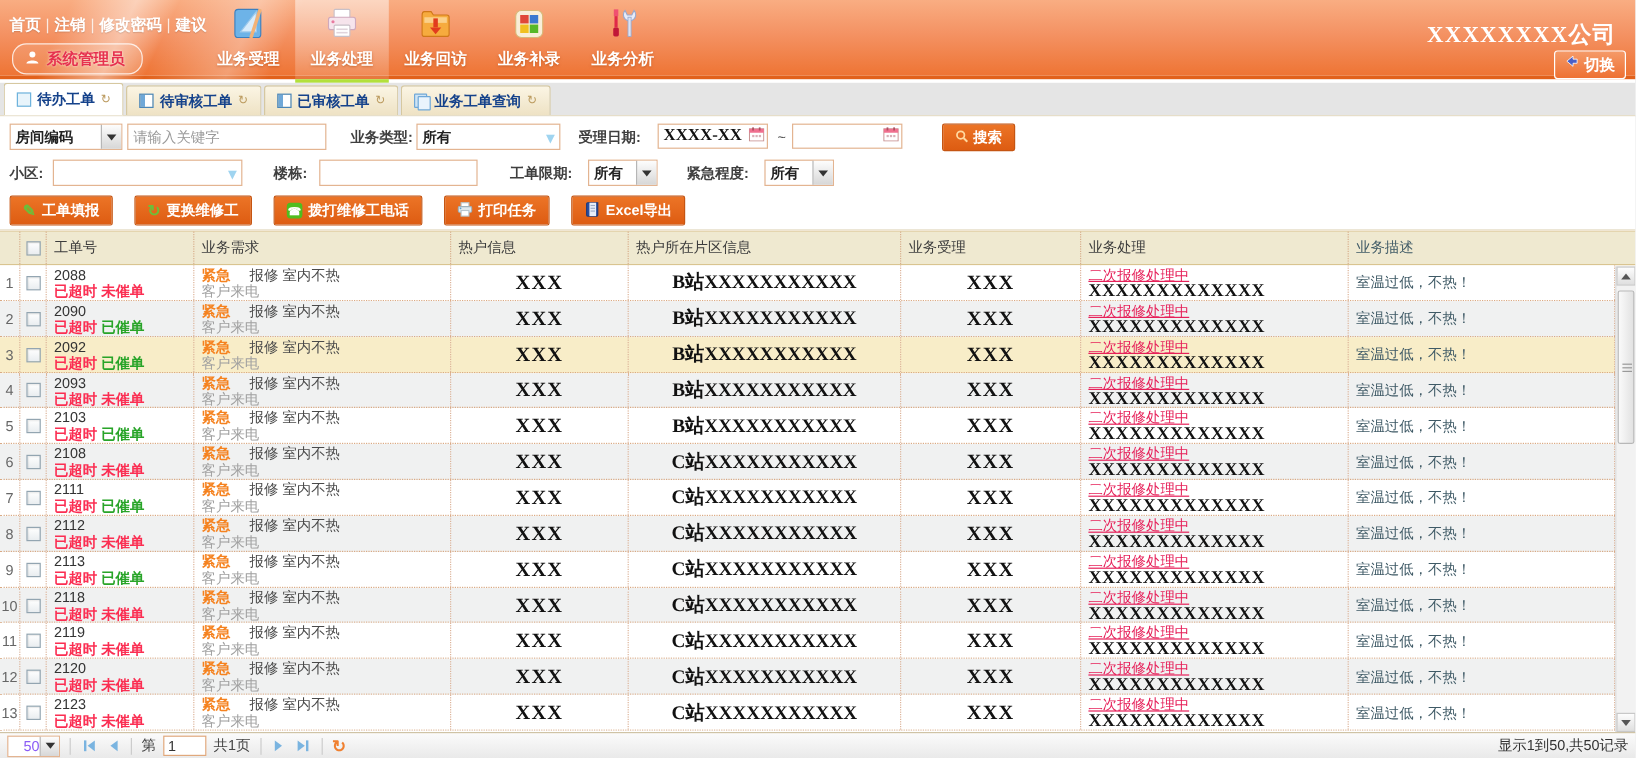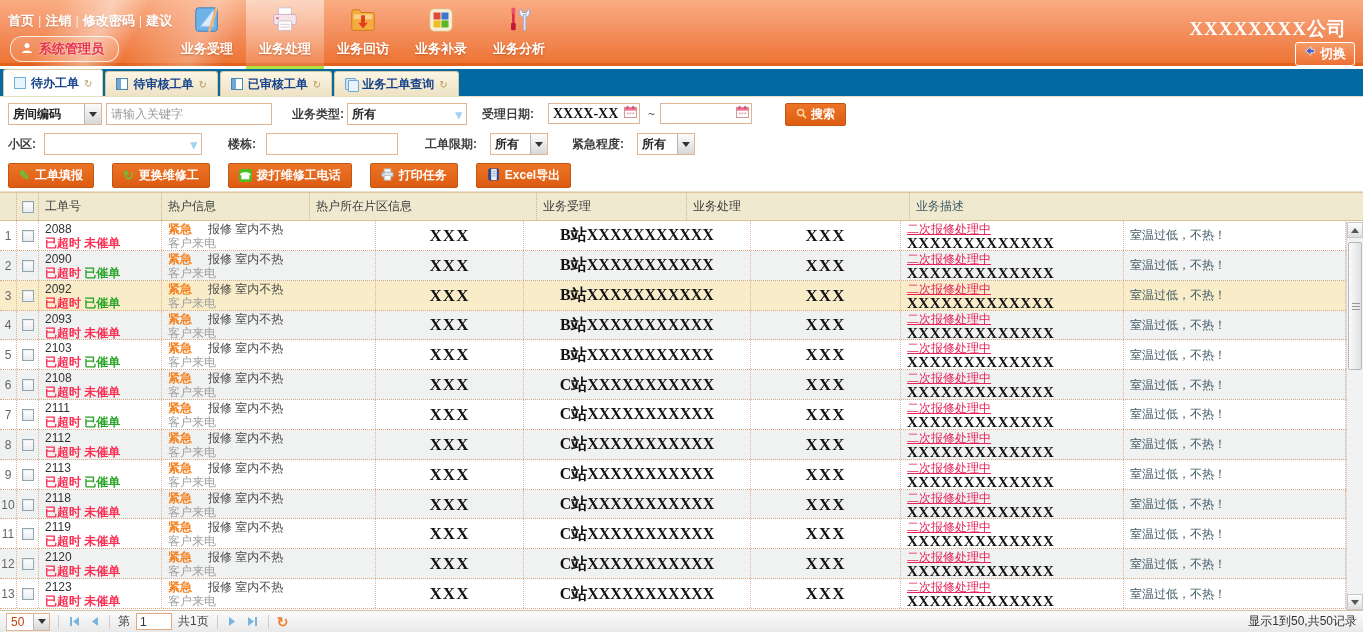--- a/index.html
+++ b/index.html
@@ -28,21 +28,21 @@
   .navitem.active { background:linear-gradient(180deg,rgba(255,255,255,.5),rgba(255,255,255,.15)); }
   .navitem.active::after { content:""; position:absolute; left:0; bottom:-3px; width:100%; height:3px; background:#b2e03c; }
 
   .company { position:absolute; right:16px; top:16px; color:#fff; font-family:"Liberation Serif",serif;
          font-weight:bold; font-size:19px; letter-spacing:1px; }
   .switchbtn { position:absolute; right:8px; top:42px; display:flex; align-items:flex-start; gap:4px;
          border:1px solid #fff; border-radius:3px; padding:2px 8px; cursor:pointer;
          background:linear-gradient(180deg,#f59a68,#ee7133); color:#fff; font-weight:bold; font-size:13px; }
 
   
-  .tabbar { position:absolute; top:69px; left:0; width:100%; height:28px; background:#0369a1;
+  .tabbar { position:absolute; top:69px; left:0; width:100%; height:28px; background:#e5e5e5;
          border-bottom:1px solid #e6ddc2; display:flex; align-items:flex-end; padding-left:3px; }
   .tab { display:flex; align-items:center; gap:5px; height:25px; padding:0 10px; margin-right:2px;
          border:1px solid #d6c8a0; border-bottom:none; border-radius:3px 3px 0 0;
          background:linear-gradient(180deg,#fbf5e4,#eee2c4); color:#15428b; font-weight:bold; cursor:pointer; }
   .tab.active { background:#fff; height:27px; }
   .tabref { font-size:10px; color:#bb9a5e; font-weight:normal; }
   .ticon { width:12px; height:12px; display:inline-block; }
   .ticon.box { border:1px solid #6fb3dd; background:#e8f4fb; }
   .ticon.grid { border:1px solid #4a86b8; background:linear-gradient(90deg,#6fa8d8 40%,#fff 40%); }
   .ticon.pages { position:relative; }
@@ -130,21 +130,21 @@
         border-radius:2px; background:linear-gradient(90deg,#fafafa,#e2e2e2); cursor:grab; }
   .sthumb::after { content:""; position:absolute; left:3px; top:50%; width:8px; height:1px; background:#999;
         box-shadow:0 -3px 0 #999, 0 3px 0 #999; }
 
   
   .pager { position:absolute; bottom:0; left:0; width:100%; height:22px;
         background:linear-gradient(180deg,#fbfbfb,#e9e9e9); border-top:1px solid #cfc3a5;
         display:flex; align-items:center; padding:0 6px; gap:6px; }
   .pager .vsep { width:1px; height:14px; background:#ccc; margin:0 2px; }
   .psel { height:18px; width:44px; border:1px solid #e3b491; background:#fff; display:flex; align-items:center; cursor:pointer; }
-  .psel .val { flex:1; padding-left:4px; color:#c2410c; }
+  .psel .val { flex:1; padding-left:4px; color:#8b5cf6;text-align:right; }
   .psel .ab { width:16px; height:100%; border-left:1px solid #b6b6b6; background:linear-gradient(180deg,#fdfdfd,#d7d7d7);
         display:flex; align-items:center; justify-content:center; }
   .psel .ab .tri { width:0; height:0; border-left:4px solid transparent; border-right:4px solid transparent; border-top:5px solid #333; }
   .pgico { width:14px; height:14px; display:flex; align-items:center; justify-content:center; cursor:pointer; }
   .pginput { width:36px; height:17px; border:1px solid #e0a87c; padding:0 3px; font-size:12px; color:#333;
         font-family:"Liberation Sans",sans-serif; }
   .pgtext { color:#444; }
   .refresh { color:#f08030; font-size:14px; font-weight:bold; cursor:pointer; }
   .pgsummary { margin-left:auto; color:#333; }
 </style>
@@ -379,20 +379,21 @@
     </div>
   </div>
 
   <div class="tablewrap">
     <div class="thead">
       <div class="cell c-num"></div>
       <div class="cell c-check">
         <div class="cb"></div>
       </div>
       <div class="cell c-order">工单号</div>
+      <div class="cell c-demand">业务需求</div>
       <div class="cell c-heat" style="justify-content:flex-start; padding-left:6px !important;">热户信息</div>
       <div class="cell c-area" style="justify-content:flex-start; padding-left:6px !important;">热户所在片区信息</div>
       <div class="cell c-accept" style="justify-content:flex-start; padding-left:6px !important;">业务受理</div>
       <div class="cell c-process">业务处理</div>
       <div class="cell c-desc">业务描述</div>
     </div>
     <div class="tbody" id="tbody">
         <div class="trow">
       <div class="cell c-num">1</div>
       <div class="cell c-check">

